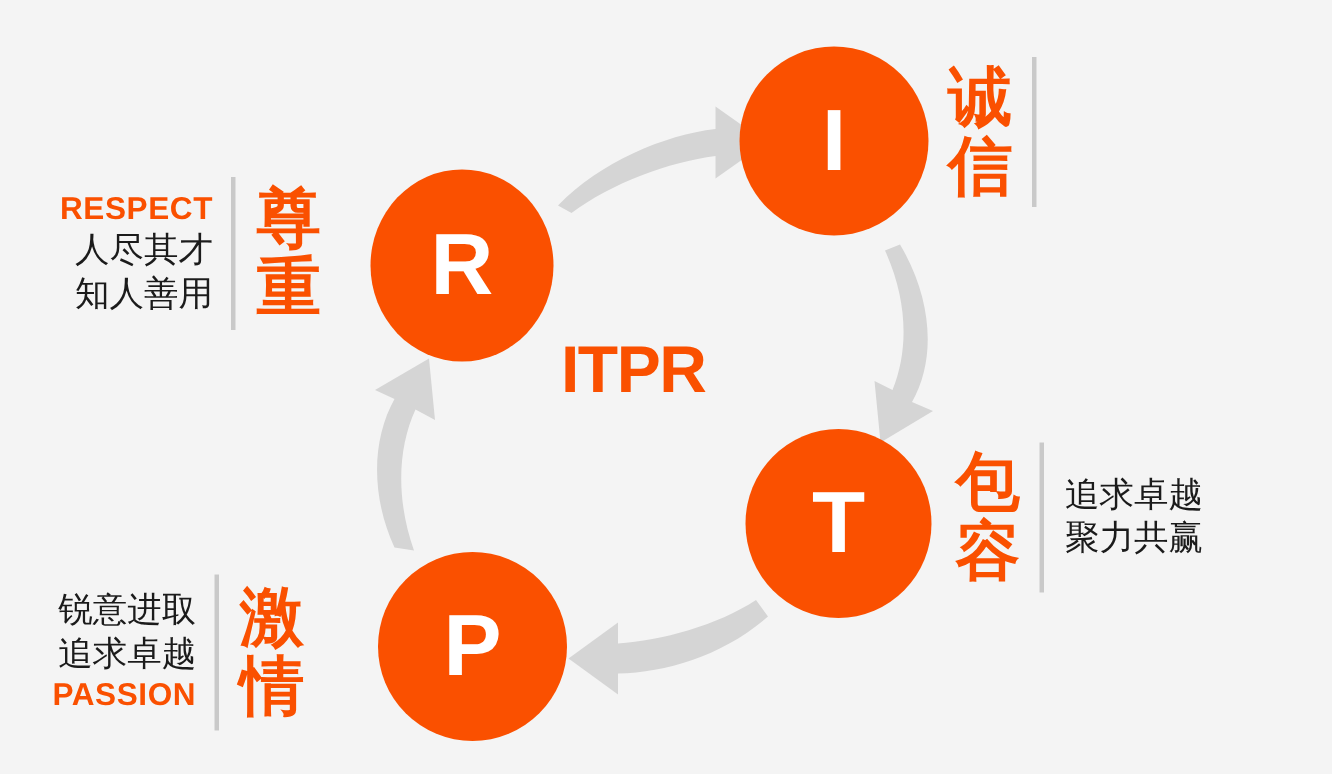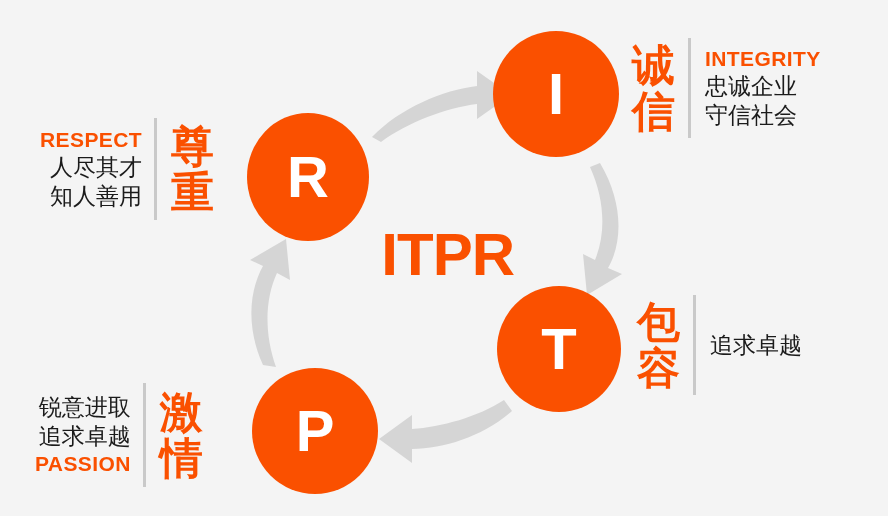--- a/index.html
+++ b/index.html
@@ -48,23 +48,23 @@
   #node-I { left: 493px; top: 31px;  width: 126px; height: 126px; }
   #node-T { left: 497px; top: 286px; width: 124px; height: 126px; }
   #node-P { left: 252px; top: 368px; width: 126px; height: 126px; }
 
   
   #center-wordmark {
     position: absolute;
     left: 374px;
     top: 225px;
     width: 140px;
-    text-align: right;
+    text-align: left;
     color: #fa5000;
-    font-size: 60px;
+    font-size: 44px;
     font-weight: bold;
     letter-spacing: -1px;
     line-height: 1;
   }
 
   
   .label-group {
     position: absolute;
     display: flex;
     align-items: center;
@@ -215,31 +215,27 @@
       <div>情</div>
     </div>
   </div>
 
   <div id="group-integrity" class="label-group group-right">
     <div class="big-cn">
       <div>诚</div>
       <div>信</div>
     </div>
     <div class="divider"></div>
-    <div class="desc">
-      <div class="en">INTEGRITY</div>
-      <div class="cn">忠诚企业</div>
-      <div class="cn">守信社会</div>
-    </div>
   </div>
 
   <div id="group-tolerance" class="label-group group-right">
     <div class="big-cn">
       <div>包</div>
       <div>容</div>
     </div>
     <div class="divider"></div>
     <div class="desc">
       <div class="cn">追求卓越</div>
+      <div class="cn">聚力共赢</div>
     </div>
   </div>
 
 </div>
 
 </body></html>

